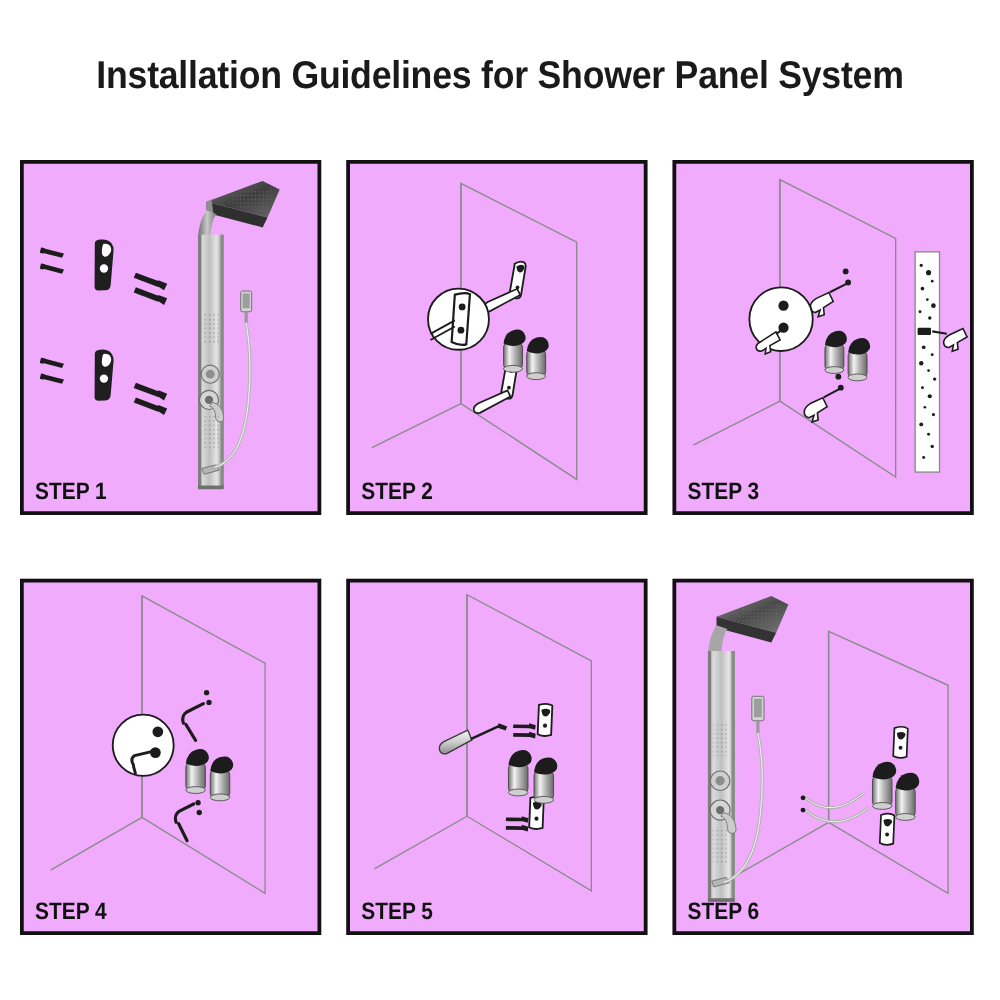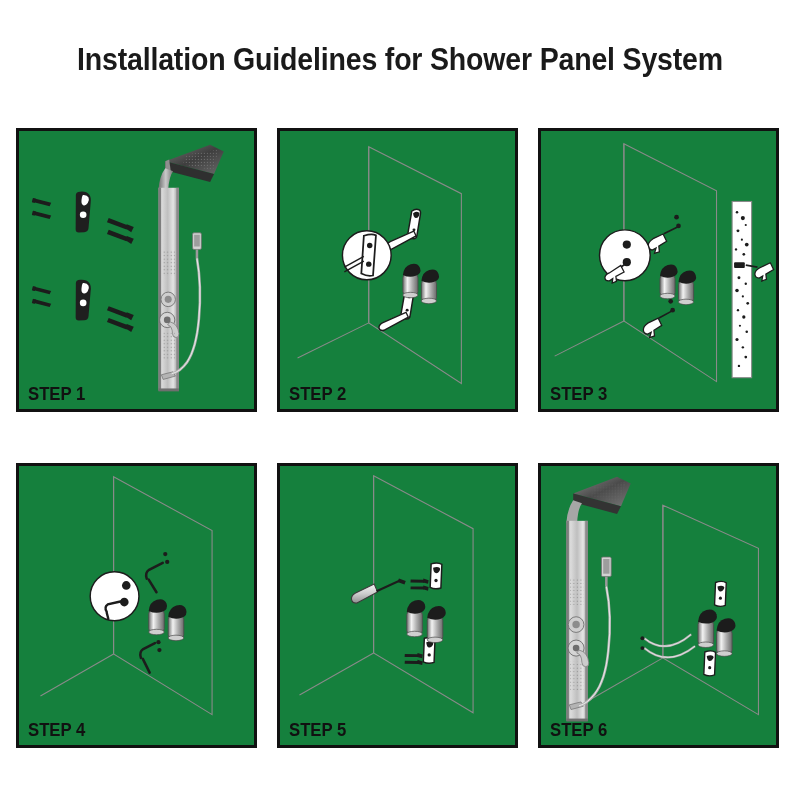--- a/index.html
+++ b/index.html
@@ -17,21 +17,21 @@
   }
   #grid{
     position:absolute;left:16px;top:128px;
     width:772px;height:620px;
     display:grid;
     grid-template-columns:241px 241px 241px;
     grid-template-rows:284px 285px;
     column-gap:20px;row-gap:51px;
   }
   .panel{
-    position:relative;background:#15803d;
+    position:relative;background:#f0abfc;
     border:3px solid #111111;
     box-sizing:border-box;overflow:hidden;
   }
   .stage{position:absolute;inset:0;}
   .stage svg{position:absolute;left:0;top:0;width:100%;height:100%;}
   .steplabel{
     position:absolute;left:9px;bottom:4px;
     font-family:"Liberation Sans",sans-serif;
     font-weight:bold;font-size:19px;color:#111111;
     transform:scaleX(0.88);transform-origin:left bottom;

